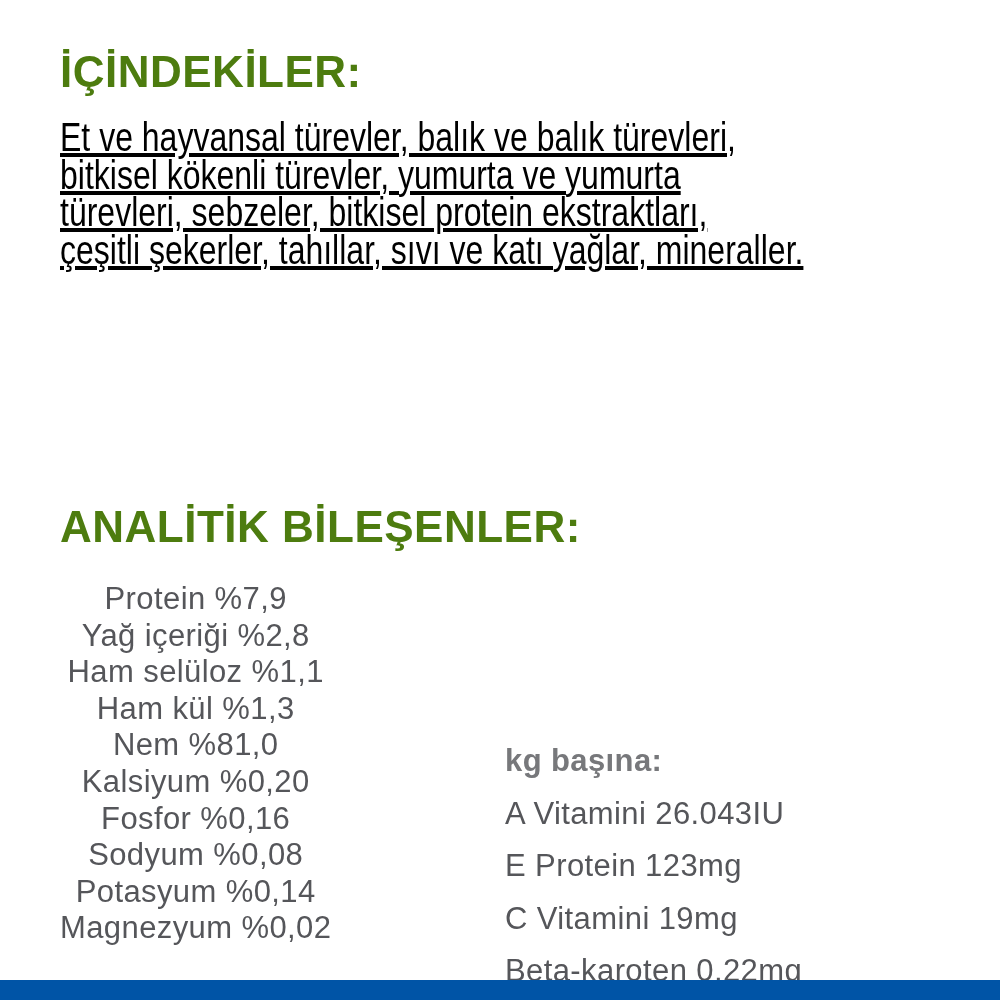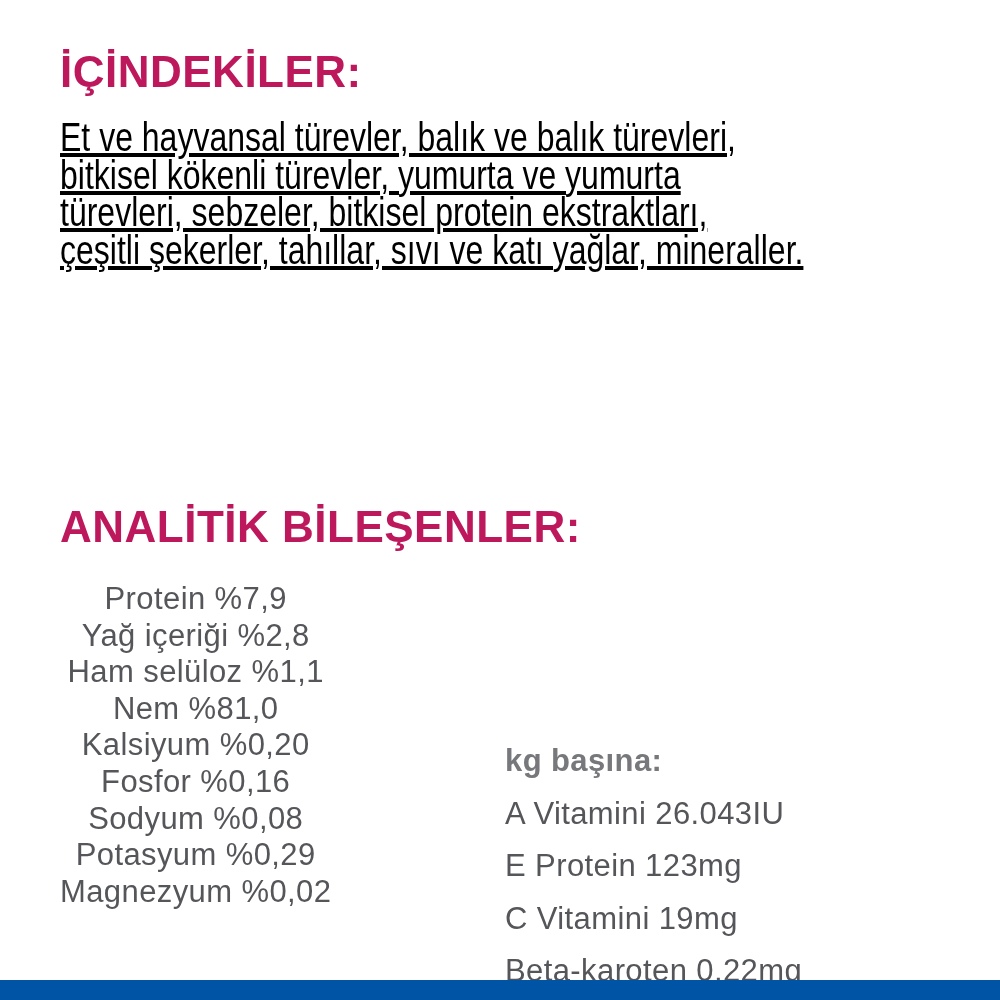--- a/index.html
+++ b/index.html
@@ -12,21 +12,21 @@
     width: 1000px;
     height: 1000px;
     background: #ffffff;
     overflow: hidden;
     font-family: "Liberation Sans", sans-serif;
   }
   .section-heading {
     position: absolute;
     left: 60px;
     margin: 0;
-    color: #be185d;
+    color: #4d7c0f;
     font-size: 44px;
     font-weight: 700;
     letter-spacing: 0.5px;
     line-height: 1.1;
     white-space: nowrap;
   }
   .heading-ingredients { top: 48px; }
   .heading-analytical  { top: 503px; }
 
   .ingredients-paragraph {
@@ -96,25 +96,26 @@
     <span class="pline">türevleri, sebzeler, bitkisel protein ekstraktları,</span>
     <span class="pline">çeşitli şekerler, tahıllar, sıvı ve katı yağlar, mineraller.</span>
   </div>
 
   <h1 class="section-heading heading-analytical">ANALİTİK BİLEŞENLER:</h1>
 
   <ul class="components-list">
     <li>Protein %7,9</li>
     <li>Yağ içeriği %2,8</li>
     <li>Ham selüloz %1,1</li>
+    <li>Ham kül %1,3</li>
     <li>Nem %81,0</li>
     <li>Kalsiyum %0,20</li>
     <li>Fosfor %0,16</li>
     <li>Sodyum %0,08</li>
-    <li>Potasyum %0,29</li>
+    <li>Potasyum %0,14</li>
     <li>Magnezyum %0,02</li>
   </ul>
 
   <div class="per-kg-column">
     <div class="row per-kg-heading">kg başına:</div>
     <div class="row">A Vitamini 26.043IU</div>
     <div class="row">E Protein 123mg</div>
     <div class="row">C Vitamini 19mg</div>
     <div class="row">Beta-karoten 0,22mg</div>
   </div>

